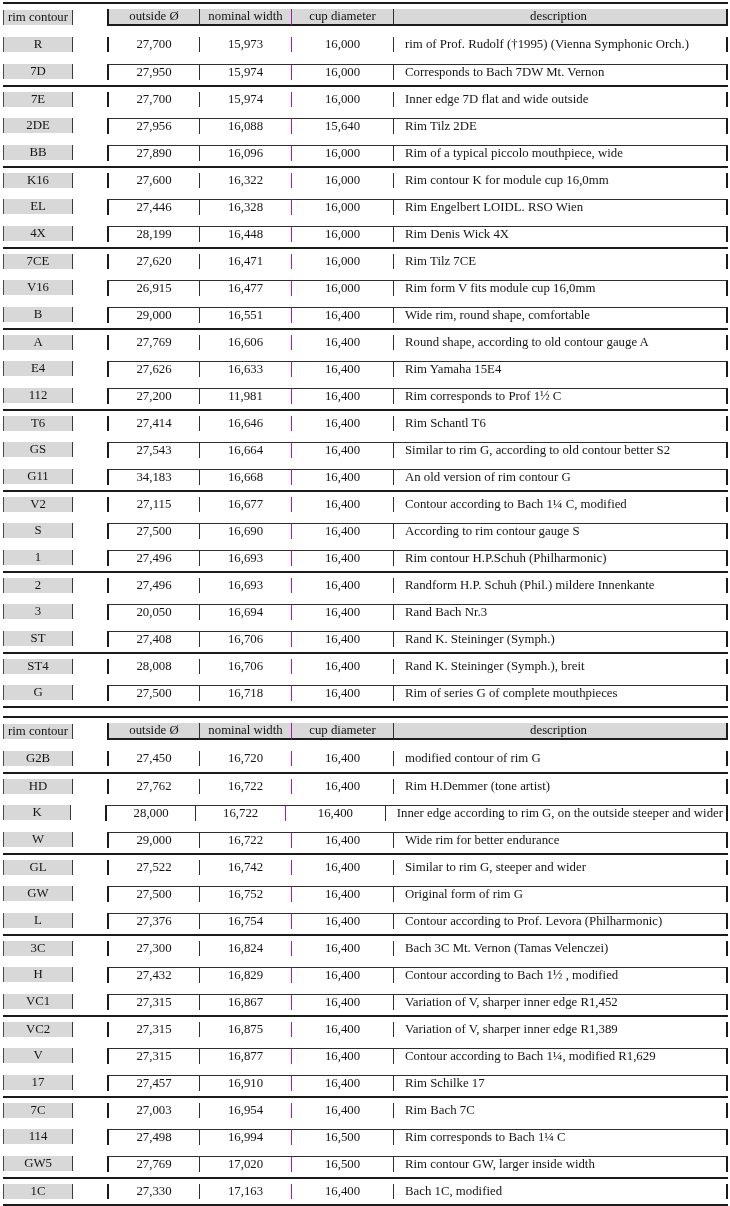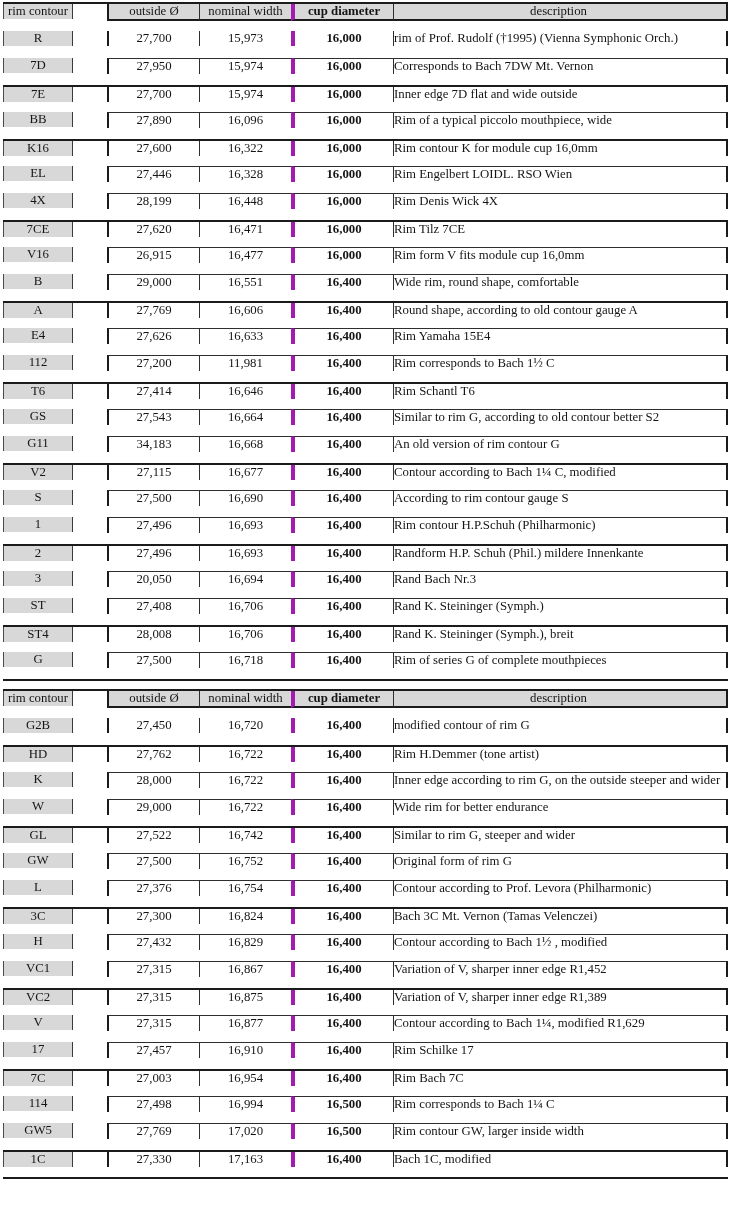--- a/index.html
+++ b/index.html
@@ -20,21 +20,21 @@
   .sec {
     border-top: 2px solid var(--bdark, #1b1b1b);
     border-bottom: 2px solid var(--bdark, #1b1b1b);
     box-sizing: border-box;
   }
   .sec + .sec { margin-top: 8px; }
   .row {
     display: flex;
     height: 27px;
     box-sizing: border-box;
-    align-items: flex-start;
+    align-items: center;
   }
   .row.gbreak { border-top: 2px solid var(--bdark, #1b1b1b); }
   .cell {
     display: flex;
     align-items: center;
     justify-content: center;
     box-sizing: border-box;
     white-space: nowrap;
   }
   
@@ -45,26 +45,27 @@
     border-right: 1px solid #3a3a3a;
   }
   
   .gapcell { width: 10px; }
   
   .mcell { border-top: 1px solid #2e2e2e; }
   .row.gbreak .mcell { border-top: none; }
   .row:nth-child(2) .mcell { border-top: none; } 
   .c-out  { width: 92px;  border-left: 2px solid var(--bdark, #1b1b1b); margin-left: 24px; }
   .c-nom  { width: 92px;  border-left: 1px solid #2e2e2e; }
-  .c-cup  { width: 102px; border-left: 4px solid #a21caf; font-weight: bold; }
+  .c-cup  { width: 102px; border-left: 1px solid #a21caf; }
   .c-desc {
     flex: 1;
     border-left: 1px solid #2e2e2e;
     border-right: 2px solid var(--bdark, #1b1b1b);
     justify-content: flex-start;
+    padding-left: 11px;
     padding-right: 3px;
   }
   
   .hrow .hcell {
     background: var(--fill, #d8d8d8);
     border-bottom: 2px solid var(--bdark, #1b1b1b);
   }
   .hrow .c-desc { justify-content: center; padding-left: 0; }
 </style>
 </head>
@@ -98,20 +99,28 @@
       </div>
       <div class="row gbreak">
         <div class="cell lcell">7E</div>
         <div class="gapcell"></div>
         <div class="cell mcell c-out">27,700</div>
         <div class="cell mcell c-nom">15,974</div>
         <div class="cell mcell c-cup">16,000</div>
         <div class="cell mcell c-desc">Inner edge 7D flat and wide outside</div>
       </div>
       <div class="row">
+        <div class="cell lcell">2DE</div>
+        <div class="gapcell"></div>
+        <div class="cell mcell c-out">27,956</div>
+        <div class="cell mcell c-nom">16,088</div>
+        <div class="cell mcell c-cup">15,640</div>
+        <div class="cell mcell c-desc">Rim Tilz 2DE</div>
+      </div>
+      <div class="row">
         <div class="cell lcell">BB</div>
         <div class="gapcell"></div>
         <div class="cell mcell c-out">27,890</div>
         <div class="cell mcell c-nom">16,096</div>
         <div class="cell mcell c-cup">16,000</div>
         <div class="cell mcell c-desc">Rim of a typical piccolo mouthpiece, wide</div>
       </div>
       <div class="row gbreak">
         <div class="cell lcell">K16</div>
         <div class="gapcell"></div>
@@ -175,21 +184,21 @@
         <div class="cell mcell c-nom">16,633</div>
         <div class="cell mcell c-cup">16,400</div>
         <div class="cell mcell c-desc">Rim Yamaha 15E4</div>
       </div>
       <div class="row">
         <div class="cell lcell">112</div>
         <div class="gapcell"></div>
         <div class="cell mcell c-out">27,200</div>
         <div class="cell mcell c-nom">11,981</div>
         <div class="cell mcell c-cup">16,400</div>
-        <div class="cell mcell c-desc">Rim corresponds to Bach 1½ C</div>
+        <div class="cell mcell c-desc">Rim corresponds to Prof 1½ C</div>
       </div>
       <div class="row gbreak">
         <div class="cell lcell">T6</div>
         <div class="gapcell"></div>
         <div class="cell mcell c-out">27,414</div>
         <div class="cell mcell c-nom">16,646</div>
         <div class="cell mcell c-cup">16,400</div>
         <div class="cell mcell c-desc">Rim Schantl T6</div>
       </div>
       <div class="row">

